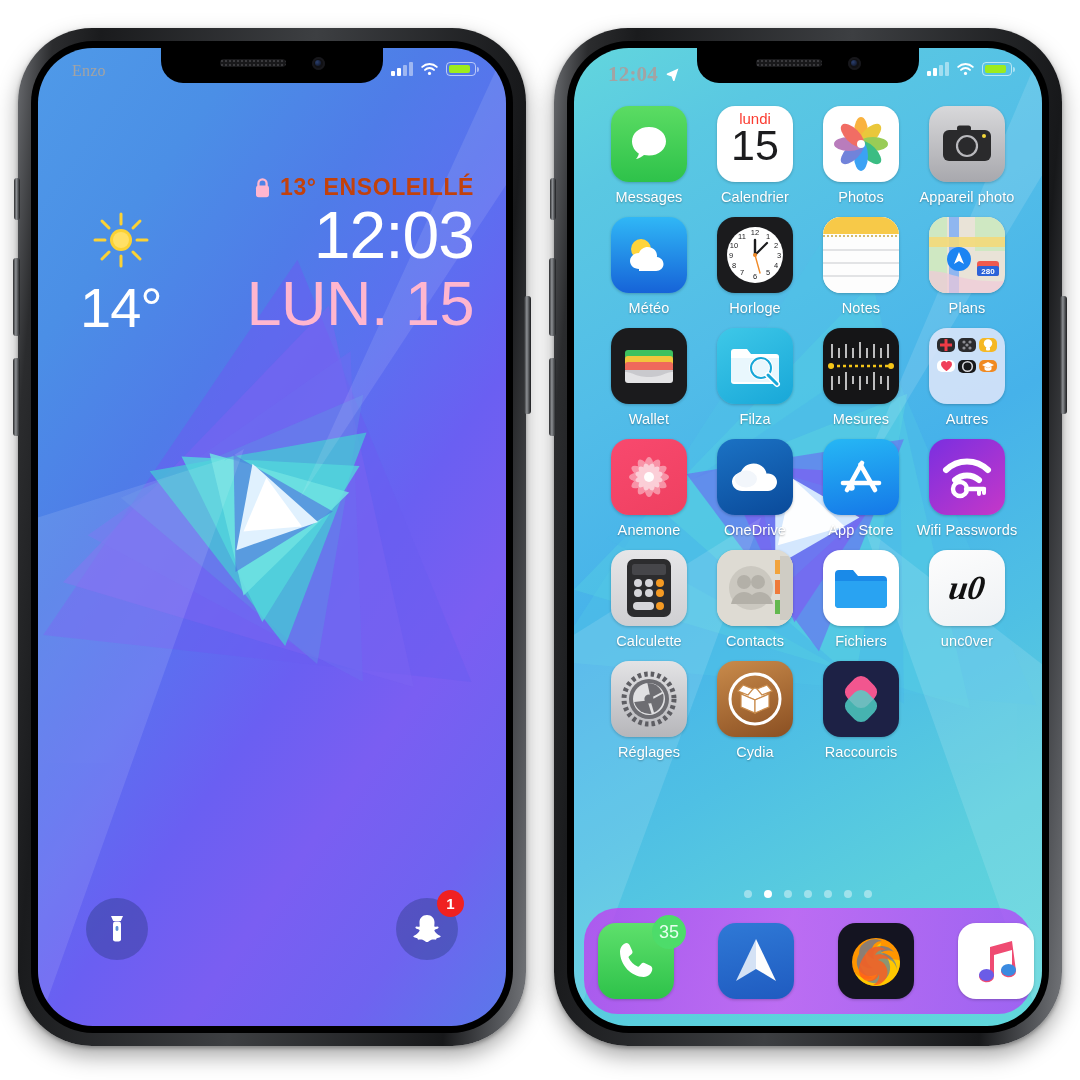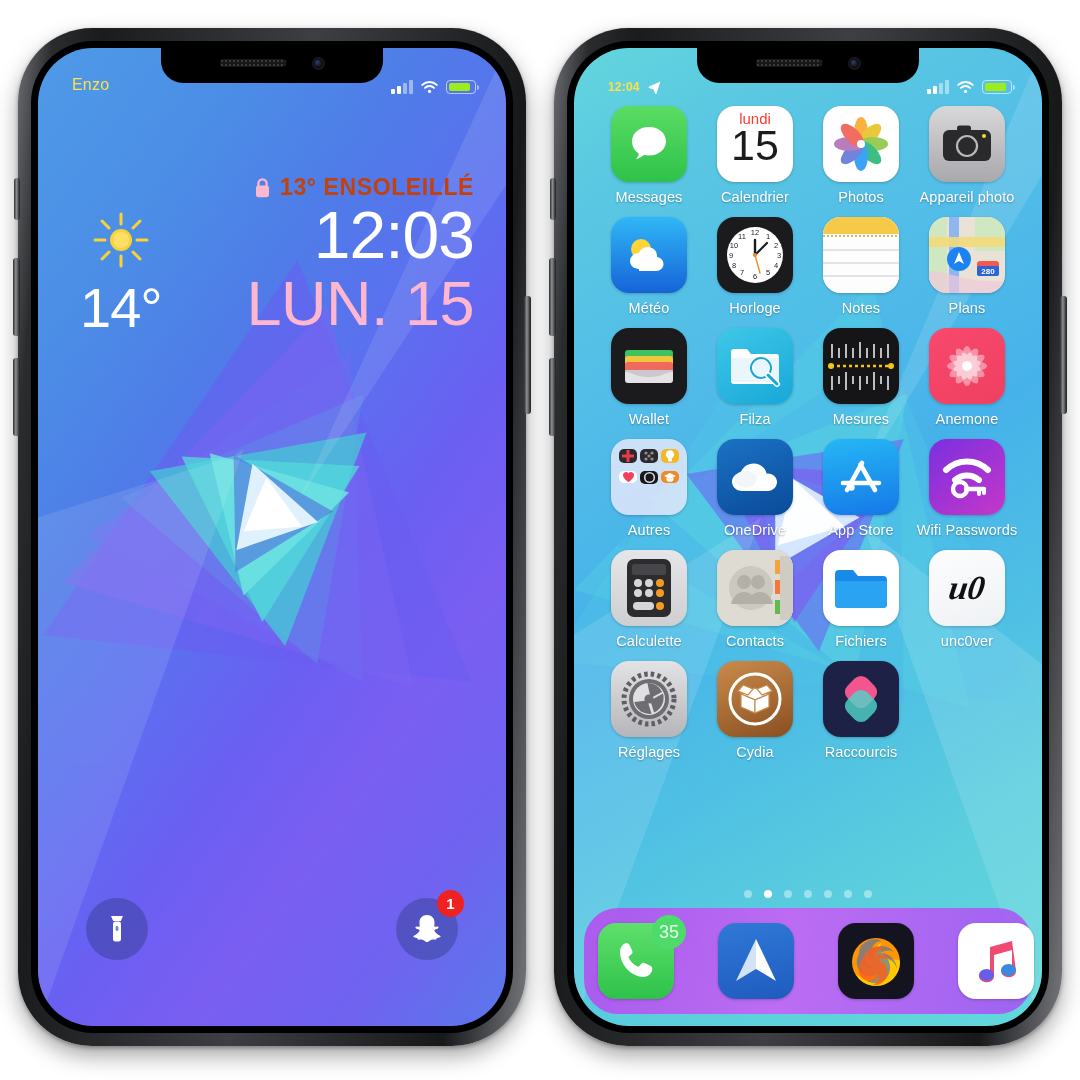--- a/index.html
+++ b/index.html
@@ -67,24 +67,24 @@
     background:
       linear-gradient(150deg,#62d6dd 0%, #5ac8e2 12%, #52bde8 30%, #46b2ea 48%, #4fc0e4 66%, #5bcfdd 82%, #62d8dc 100%);
   }
   
   .spiral { position: absolute; inset: 0; }
   .spiral svg { width: 100%; height: 100%; display: block; }
 
   
   .statusbar {
     position: absolute; top: 0; left: 0; right: 0; height: 46px;
-    display: flex; align-items: flex-end; justify-content: space-between;
-    padding: 14px 30px 0 34px; z-index: 35; color: #fde047;
-  }
-  .sb-left { font-size: 12px; font-weight: 600; letter-spacing: .2px; display: flex; align-items: center; gap: 6px; }
+    display: flex; align-items: flex-start; justify-content: space-between;
+    padding: 14px 30px 0 34px; z-index: 35; color: #a3a3a3; font-family: Liberation Serif, serif;
+  }
+  .sb-left { font-size: 21px; font-weight: 600; letter-spacing: .2px; display: flex; align-items: center; gap: 6px; }
   .sb-left.carrier { font-size: 16px; font-weight: 500; }
   .sb-right { display: flex; align-items: flex-end; gap: 7px; }
   .bars { display: flex; align-items: flex-end; gap: 2px; height: 14px; }
   .bars i { display: block; width: 4px; border-radius: 1px; background: #fff; }
   .bars i:nth-child(1) { height: 5px; }
   .bars i:nth-child(2) { height: 8px; }
   .bars i:nth-child(3) { height: 11px; opacity:.45; }
   .bars i:nth-child(4) { height: 14px; opacity:.45; }
   .wifi { width: 19px; height: 14px; position: relative; }
   .batt { width: 30px; height: 14px; border: 1.6px solid rgba(255,255,255,.6); border-radius: 4px; position: relative; padding: 1.6px; }
@@ -527,20 +527,64 @@
                 </g>
                 <line x1="8" y1="38" x2="68" y2="38" stroke="#f5c518" stroke-width="2.4" stroke-dasharray="3 3"></line>
                 <circle cx="8" cy="38" r="3" fill="#f5c518"></circle>
                 <circle cx="68" cy="38" r="3" fill="#f5c518"></circle>
               </svg>
             </div>
             <div class="app-label">Mesures</div>
           </div>
 
           <div class="app">
+            <div class="app-icon folder">
+              <div class="mini" style="background:#2b2b2e">
+                <svg width="14" height="14" viewBox="0 0 14 14">
+                    <path d="M7 1v12M1 7h12" stroke="#ef3b46" stroke-width="3"></path>
+                  </svg>
+              </div>
+              <div class="mini" style="background:#2b2b2e">
+                <svg width="14" height="14" viewBox="0 0 14 14">
+                    <g fill="#8d8d93">
+                      <circle cx="4" cy="4" r="1.6"></circle>
+                      <circle cx="10" cy="4" r="1.6"></circle>
+                      <circle cx="4" cy="10" r="1.6"></circle>
+                      <circle cx="10" cy="10" r="1.6"></circle>
+                      <circle cx="7" cy="7" r="1.6"></circle>
+                    </g>
+                  </svg>
+              </div>
+              <div class="mini" style="background:#f5b824">
+                <svg width="12" height="14" viewBox="0 0 12 14">
+                    <circle cx="6" cy="5.4" r="4.2" fill="#fff"></circle>
+                    <rect x="4" y="9" width="4" height="3.6" rx="1" fill="#fff"></rect>
+                  </svg>
+              </div>
+              <div class="mini" style="background:#fff">
+                <svg width="13" height="12" viewBox="0 0 13 12">
+                    <path d="M6.5 11S1 7.5 1 4.2A3 3 0 0 1 6.5 2.4 3 3 0 0 1 12 4.2C12 7.5 6.5 11 6.5 11z" fill="#f0405a"></path>
+                  </svg>
+              </div>
+              <div class="mini" style="background:#18181a">
+                <svg width="13" height="13" viewBox="0 0 13 13">
+                    <circle cx="6.5" cy="6.5" r="4.8" fill="none" stroke="#d6d6da" stroke-width="1.6"></circle>
+                  </svg>
+              </div>
+              <div class="mini" style="background:#f08a22">
+                <svg width="14" height="12" viewBox="0 0 14 12">
+                    <path d="M7 2 13 5l-6 3-6-3z" fill="#fff"></path>
+                    <path d="M3.5 6.6V9c0 1 1.6 1.8 3.5 1.8S10.5 10 10.5 9V6.6L7 8.3z" fill="#fff"></path>
+                  </svg>
+              </div>
+            </div>
+            <div class="app-label">Autres</div>
+          </div>
+
+          <div class="app">
             <div class="app-icon" style="background:linear-gradient(150deg,#f8496e,#ef4060)">
               <svg width="62" height="62" viewBox="0 0 62 62">
                 <g transform="translate(31,31)" fill="#fff">
                   <g opacity=".42">
                     <ellipse rx="6" ry="20" transform="rotate(0)"></ellipse>
                       <ellipse rx="6" ry="20" transform="rotate(30)"></ellipse>
                     <ellipse rx="6" ry="20" transform="rotate(60)"></ellipse>
                       <ellipse rx="6" ry="20" transform="rotate(90)"></ellipse>
                     <ellipse rx="6" ry="20" transform="rotate(120)"></ellipse>
                       <ellipse rx="6" ry="20" transform="rotate(150)"></ellipse>
@@ -554,64 +598,20 @@
                       <ellipse rx="4.6" ry="14" transform="rotate(165)"></ellipse>
                   </g>
                   <circle r="5" opacity=".95"></circle>
                 </g>
               </svg>
             </div>
             <div class="app-label">Anemone</div>
           </div>
 
           <div class="app">
-            <div class="app-icon folder">
-              <div class="mini" style="background:#2b2b2e">
-                <svg width="14" height="14" viewBox="0 0 14 14">
-                    <path d="M7 1v12M1 7h12" stroke="#ef3b46" stroke-width="3"></path>
-                  </svg>
-              </div>
-              <div class="mini" style="background:#2b2b2e">
-                <svg width="14" height="14" viewBox="0 0 14 14">
-                    <g fill="#8d8d93">
-                      <circle cx="4" cy="4" r="1.6"></circle>
-                      <circle cx="10" cy="4" r="1.6"></circle>
-                      <circle cx="4" cy="10" r="1.6"></circle>
-                      <circle cx="10" cy="10" r="1.6"></circle>
-                      <circle cx="7" cy="7" r="1.6"></circle>
-                    </g>
-                  </svg>
-              </div>
-              <div class="mini" style="background:#f5b824">
-                <svg width="12" height="14" viewBox="0 0 12 14">
-                    <circle cx="6" cy="5.4" r="4.2" fill="#fff"></circle>
-                    <rect x="4" y="9" width="4" height="3.6" rx="1" fill="#fff"></rect>
-                  </svg>
-              </div>
-              <div class="mini" style="background:#fff">
-                <svg width="13" height="12" viewBox="0 0 13 12">
-                    <path d="M6.5 11S1 7.5 1 4.2A3 3 0 0 1 6.5 2.4 3 3 0 0 1 12 4.2C12 7.5 6.5 11 6.5 11z" fill="#f0405a"></path>
-                  </svg>
-              </div>
-              <div class="mini" style="background:#18181a">
-                <svg width="13" height="13" viewBox="0 0 13 13">
-                    <circle cx="6.5" cy="6.5" r="4.8" fill="none" stroke="#d6d6da" stroke-width="1.6"></circle>
-                  </svg>
-              </div>
-              <div class="mini" style="background:#f08a22">
-                <svg width="14" height="12" viewBox="0 0 14 12">
-                    <path d="M7 2 13 5l-6 3-6-3z" fill="#fff"></path>
-                    <path d="M3.5 6.6V9c0 1 1.6 1.8 3.5 1.8S10.5 10 10.5 9V6.6L7 8.3z" fill="#fff"></path>
-                  </svg>
-              </div>
-            </div>
-            <div class="app-label">Autres</div>
-          </div>
-
-          <div class="app">
             <div class="app-icon" style="background:linear-gradient(160deg,#1b72c4,#0a4a9a)">
               <svg width="58" height="40" viewBox="0 0 58 40">
                 <path d="M16 34c-5.5 0-10-4.1-10-9.2 0-4.7 3.8-8.6 8.8-9.1C16.4 10.4 21.5 6.5 27.6 6.5c6.5 0 11.9 4.4 13 10.2.4-.1.9-.1 1.4-.1 5 0 9 3.8 9 8.5s-4 8.9-9 8.9z" fill="#fff"></path>
                 <ellipse cx="20" cy="22" rx="11" ry="8.5" fill="#f2f6fb"></ellipse>
               </svg>
             </div>
             <div class="app-label">OneDrive</div>
           </div>
 
           <div class="app">

